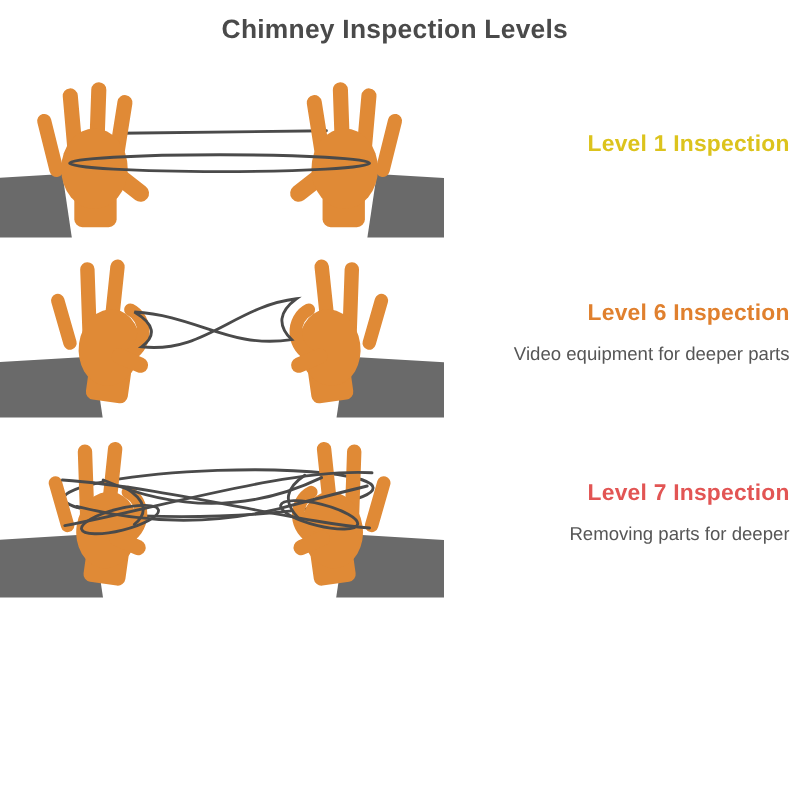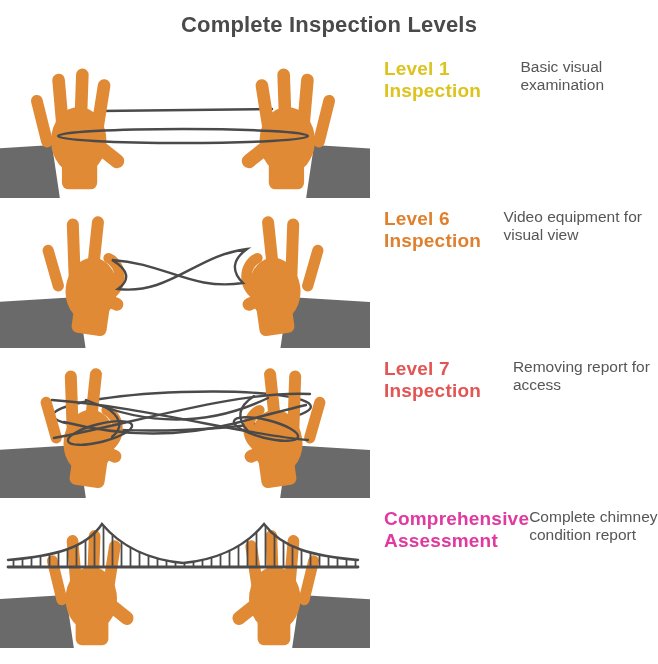--- a/index.html
+++ b/index.html
@@ -9,22 +9,22 @@
   }
   h1.title{
     margin:0;padding-top:12px;height:48px;box-sizing:border-box;
     text-align:center;font-size:22px;font-weight:bold;color:var(--title_text,#4a4a4a);
     letter-spacing:0.2px;
   }
   .row{display:flex;height:150px;}
   .illus{width:370px;flex:0 0 370px;}
   .illus svg{display:block;}
   .copy{
-    flex:1;display:flex;flex-direction:row;justify-content:center;
-    padding-left:14px;padding-top:10px;box-sizing:border-box;
+    flex:1;display:flex;flex-direction:column;justify-content:center;
+    padding-left:14px;padding-top:10px;box-sizing:border-box;align-items:flex-end;
   }
   .copy h2{margin:0 0 14px 0;font-size:19px;font-weight:bold;letter-spacing:0.2px;}
   .copy p{margin:0;font-size:15.5px;color:var(--body_text,#555);}
   h2.lvl1{color:var(--level1,#dcc31d);}
   h2.lvl2{color:var(--level2,#e0802e);}
   h2.lvl3{color:var(--level3,#e25554);}
   h2.lvl4{color:var(--level4,#e0399f);}
   .string{fill:none;stroke:var(--string,#4a4a4a);stroke-width:2.4;stroke-linecap:round;}
   .deck{stroke:var(--string,#4a4a4a);stroke-width:2.8;stroke-linecap:round;}
 </style>
@@ -53,40 +53,39 @@
     </g>
     <path id="sleeve-shape" d="M -80,103 L 52,95 L 60,149 L -80,152 Z" fill="var(--sleeve,#6a6a6a)"></path>
     <pattern id="hangers" width="9" height="12" patternUnits="userSpaceOnUse">
       <path d="M 4.5,0 V 12" stroke="var(--string,#4a4a4a)" stroke-width="1.8"></path>
     </pattern>
   </defs>
 </svg>
 
 <div class="canvas">
 
-  <h1 class="title">Complete Inspection Levels</h1>
+  <h1 class="title">Chimney Inspection Levels</h1>
 
   <div class="row">
     <div class="illus">
       <svg viewBox="0 0 370 150" width="370" height="150">
         <line class="string" x1="100" y1="63" x2="272" y2="61"></line>
         <g>
           <use href="#sleeve-shape" transform="translate(0,2)"></use>
           <use href="#hand-open" transform="translate(30,12) scale(0.84)"></use>
         </g>
         <g transform="translate(366,0) scale(-1,1)">
           <use href="#sleeve-shape" transform="translate(0,2)"></use>
           <use href="#hand-open" transform="translate(30,12) scale(0.84)"></use>
         </g>
         <ellipse class="string" cx="183" cy="88" rx="125" ry="7"></ellipse>
       </svg>
     </div>
     <div class="copy">
       <h2 class="lvl1">Level 1 Inspection</h2>
-      <p>Basic visual examination</p>
     </div>
   </div>
 
   <div class="row">
     <div class="illus">
       <svg viewBox="0 0 370 150" width="370" height="150">
         <g>
           <use href="#sleeve-shape" transform="translate(26,4)"></use>
           <g transform="translate(50,14) rotate(8 48 64) scale(0.8)">
               <use href="#hand-pinch"></use>
@@ -96,21 +95,21 @@
           <use href="#sleeve-shape" transform="translate(26,4)"></use>
           <g transform="translate(50,14) rotate(8 48 64) scale(0.8)">
               <use href="#hand-pinch"></use>
             </g>
         </g>
         <path class="string" d="M 112,62 Q 137,77 118,91 C 170,97 196,57 247,51 Q 225,67 243,85 C 191,93 165,65 112,62 Z"></path>
       </svg>
     </div>
     <div class="copy">
       <h2 class="lvl2">Level 6 Inspection</h2>
-      <p>Video equipment for visual view</p>
+      <p>Video equipment for deeper parts</p>
     </div>
   </div>
 
   <div class="row">
     <div class="illus">
       <svg viewBox="0 0 370 150" width="370" height="150">
         <ellipse class="string" cx="182" cy="63" rx="129" ry="19" transform="rotate(-2 182 63)"></ellipse>
         <g>
           <use href="#sleeve-shape" transform="translate(26,2)"></use>
           <g transform="translate(48,16) rotate(8 48 64) scale(0.8)">
@@ -130,41 +129,18 @@
           <path class="string" d="M 86,52 Q 180,92 268,50"></path>
           <path class="string" d="M 104,58 Q 130,74 112,89"></path>
           <path class="string" d="M 254,48 Q 230,64 248,83"></path>
           <ellipse class="string" cx="100" cy="85" rx="33" ry="9" transform="rotate(-14 100 85)"></ellipse>
           <ellipse class="string" cx="266" cy="81" rx="33" ry="9" transform="rotate(14 266 81)"></ellipse>
         </g>
       </svg>
     </div>
     <div class="copy">
       <h2 class="lvl3">Level 7 Inspection</h2>
-      <p>Removing report for access</p>
+      <p>Removing parts for deeper</p>
     </div>
   </div>
 
-  <div class="row">
-    <div class="illus">
-      <svg viewBox="0 0 370 150" width="370" height="150">
-        <g>
-          <use href="#sleeve-shape" transform="translate(14,2)"></use>
-          <use href="#hand-open" transform="translate(46,24) scale(0.78,0.8)"></use>
-        </g>
-        <g transform="translate(366,0) scale(-1,1)">
-          <use href="#sleeve-shape" transform="translate(14,2)"></use>
-          <use href="#hand-open" transform="translate(46,24) scale(0.78,0.8)"></use>
-        </g>
-        <g>
-          <path d="M 8,62 C 55,58 86,50 102,26 C 122,50 152,62 183,65 C 214,62 244,50 264,26 C 282,50 312,58 358,62 L 358,69 L 8,69 Z" fill="url(#hangers)" stroke="none"></path>
-          <path class="string" d="M 8,62 C 55,58 86,50 102,26 C 122,50 152,62 183,65 C 214,62 244,50 264,26 C 282,50 312,58 358,62"></path>
-          <line class="deck" x1="8" y1="69" x2="358" y2="69"></line>
-        </g>
-      </svg>
-    </div>
-    <div class="copy">
-      <h2 class="lvl4">Comprehensive Assessment</h2>
-      <p>Complete chimney condition report</p>
-    </div>
-  </div>
 
 </div>
 
 </body></html>

